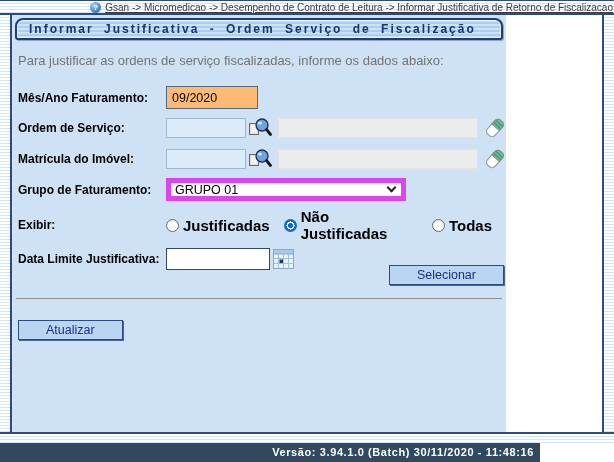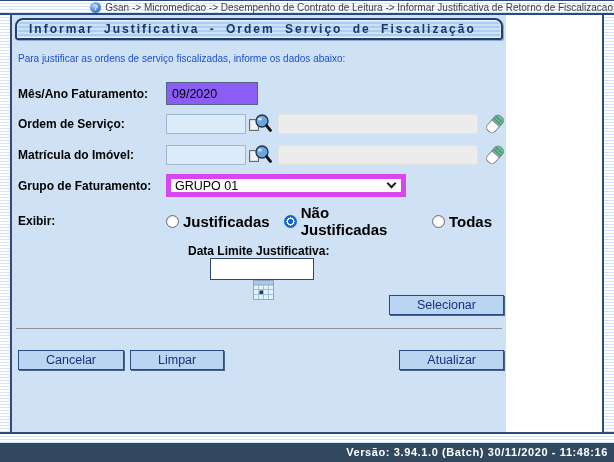--- a/index.html
+++ b/index.html
@@ -15,21 +15,21 @@
     border-top:1px solid #2a4a80; border-bottom:2px solid #2a4a80;
     display:flex; align-items:center; justify-content:flex-end; gap:4px;
     padding-right:1px;
   }
   .help-icon {
     width:11px; height:11px; border-radius:50%; flex:0 0 auto;
     background: radial-gradient(circle at 35% 30%, #a6ccf2, #3d7bc8 70%);
     color:#ffffff; font-size:8px; font-weight:bold; line-height:11px; text-align:center;
     cursor:pointer;
   }
-  .crumb { font-size:10px; color:#3d3d3d; white-space:nowrap; }
+  .crumb { font-size:10px; color:#3d3d3d; white-space:nowrap;text-decoration:underline; }
 
   
   .side { position:absolute; top:15px; height:417px; width:10px; }
   .side.left  { left:0;  border-right:2px solid #2d4b7c; width:12px; }
   .side.right { right:0; border-left:2px solid #2d4b7c; width:12px; }
 
   
   .content {
     position:absolute; top:15px; left:12px; width:494px; height:417px;
     background:#cfe2f5;
@@ -38,29 +38,29 @@
   .titlebar {
     margin:3px 3px 0 3px; height:22px;
     border:2px solid #1f3e74; border-radius:8px 8px 3px 3px;
     background: repeating-linear-gradient(180deg, #cde2f8 0px, #cde2f8 2px, #aecdec 2px, #aecdec 4px);
     box-shadow: inset 0 0 0 1px rgba(255,255,255,0.55), 1px 1px 0 rgba(30,55,100,0.35);
     color:#17356b; font-size:12px; font-weight:bold;
     letter-spacing:2px; word-spacing:5px;
     line-height:18px; padding-left:12px; white-space:nowrap; overflow:hidden;
   }
 
-  .intro { margin:13px 8px 0 6px; font-size:10px; color:#1d4ed8; }
+  .intro { margin:13px 8px 0 6px; font-size:13px; color:#737373; }
 
   .row { display:flex; align-items:center; padding-left:6px; margin-top:7px; }
   .row label { width:148px; flex:0 0 auto; font-size:12px; font-weight:bold; color:#000; }
 
   input, .fakefield { font-size:12.5px; color:#000; }
 
   .mesano {
-    width:92px; height:23px; border:1px solid #53687e; background:#8b5cf6;
+    width:92px; height:23px; border:1px solid #53687e; background:#fdba74;
     padding:0 5px; outline:none;
   }
   .lookup {
     width:80px; height:20px; border:1px solid #9fb6cc; background:#dcebfa;
     padding:0 4px; outline:none;
   }
   .iconbtn { display:inline-flex; align-items:center; justify-content:center; cursor:pointer; background:none; border:none; padding:0; }
   .search { margin-left:2px; }
   .desc {
     width:280px; height:20px; background:#ececec; border:1px solid #e2e2e2;
@@ -104,21 +104,21 @@
 
   .divider { border:none; border-top:1px solid #8f8f8f; margin:13px 4px 0 4px; }
 
   .actions { display:flex; justify-content:space-between; align-items:center; padding:0 2px 0 6px; margin-top:21px; }
   .actions .grp { display:flex; gap:6px; }
 
   
   .bottomline { position:absolute; top:432px; left:0; width:614px; height:2px; background:#2d4b7c; }
   .bottomband { position:absolute; top:434px; left:0; width:614px; height:9px; }
   .footer {
-    position:absolute; top:443px; left:0; width:614px; height:19px;
+    position:absolute; top:443px; left:0; width:540px; height:19px;
     background:#31485f; color:#ffffff; font-size:11px; font-weight:bold;
     letter-spacing:0.6px; line-height:19px; text-align:right; padding-right:6px;
   }
 
   
   svg { display:block; }
 </style>
 </head>
 <body>
 
@@ -204,21 +204,21 @@
     <div class="row radios">
       <label>Exibir:</label>
       <span class="radio"></span>
       <span class="rlabel">Justificadas</span>
       <span class="radio checked"></span>
       <span class="rlabel">Não Justificadas</span>
       <span class="radio"></span>
       <span class="rlabel">Todas</span>
     </div>
 
-    <div class="row" style="margin-top:6px;flex-direction:column;">
+    <div class="row" style="margin-top:6px;">
       <label>Data Limite Justificativa:</label>
       <input class="date" value="" style="">
       <button class="iconbtn calbtn">
         <svg width="21" height="20" viewBox="0 0 21 20">
           <rect x="0.5" y="0.5" width="20" height="19" fill="#e8f2fb" stroke="#8ca6c0"></rect>
           <rect x="0.5" y="0.5" width="20" height="4.5" fill="#a9c9e8" stroke="#8ca6c0"></rect>
           <line x1="5.5" y1="5" x2="5.5" y2="19.5" stroke="#9fc0de"></line>
           <line x1="10.5" y1="5" x2="10.5" y2="19.5" stroke="#9fc0de"></line>
           <line x1="15.5" y1="5" x2="15.5" y2="19.5" stroke="#9fc0de"></line>
           <line x1="0.5" y1="9.5" x2="20.5" y2="9.5" stroke="#9fc0de"></line>
@@ -228,24 +228,20 @@
       </button>
     </div>
 
     <div class="row-right">
       <button class="btn">Selecionar</button>
     </div>
 
     <hr class="divider">
 
     <div class="actions">
-      <div class="grp">
-        <button class="btn">Cancelar</button>
-        <button class="btn">Limpar</button>
-      </div>
       <button class="btn">Atualizar</button>
     </div>
 
   </div>
 
   <div class="bottomline"></div>
   <div class="bottomband stripes"></div>
   <div class="footer">
     <span>Versão: 3.94.1.0 (Batch) 30/11/2020 - 11:48:16</span>
   </div>

